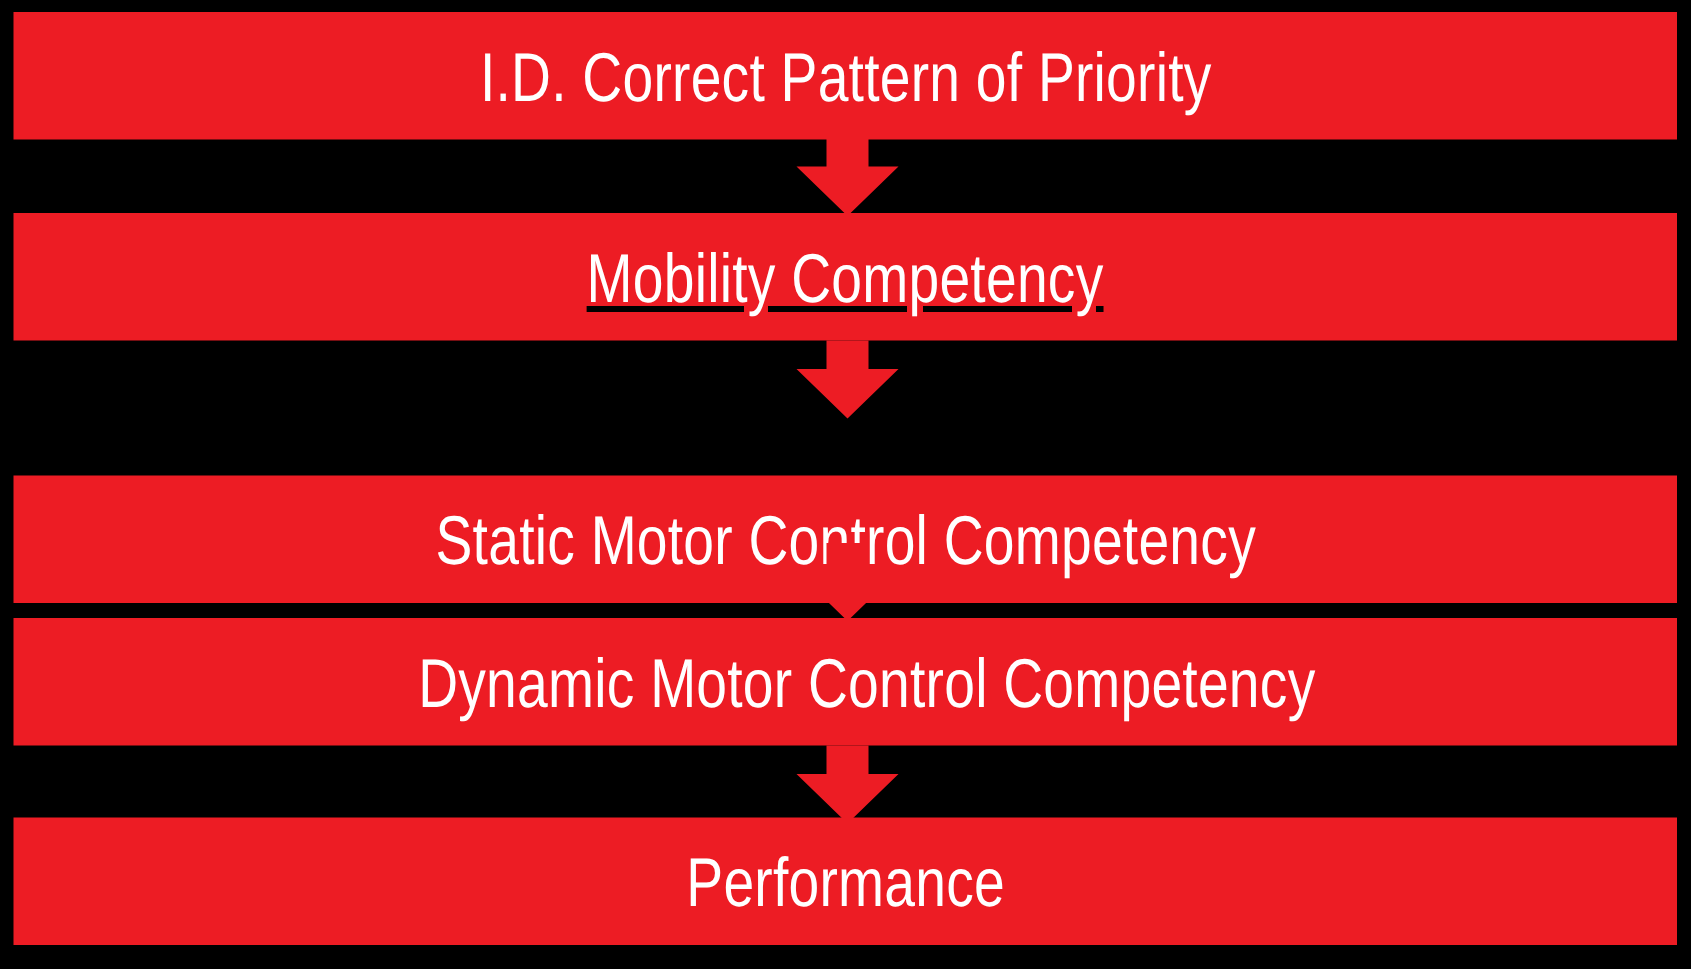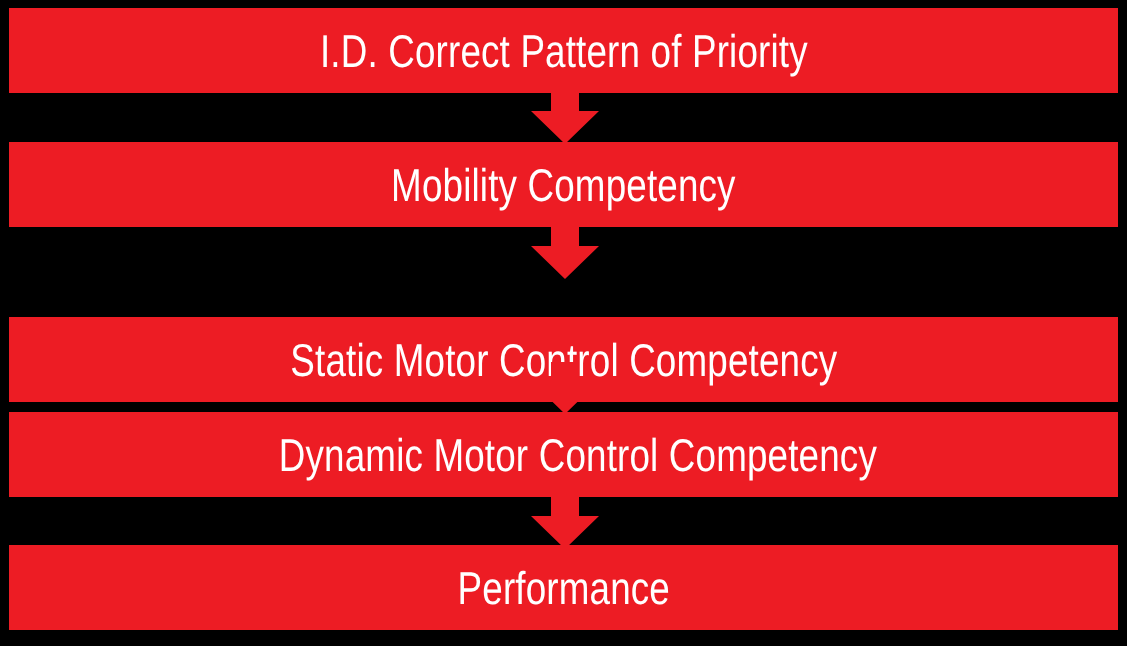--- a/index.html
+++ b/index.html
@@ -54,21 +54,21 @@
   }
   .flow-arrow svg {
     display: block;
     width: 68px;
     height: 52px;
     overflow: visible;
   }
 
   
   #box-0 { top: 8px;   }
-  #box-1 { top: 142px; }
+  #box-1 { top: 142px; text-decoration: underline; }
   #box-2 { top: 277px; margin-top: 40px; }
   #box-3 { top: 412px; padding-left: 29px; }
   #box-4 { top: 545px; }
 
   
   #arrow-0 { top: 92px;  }
   #arrow-1 { top: 227px; }
   #arrow-2 { top: 362px; }
   #arrow-3 { top: 497px; }
 </style>

